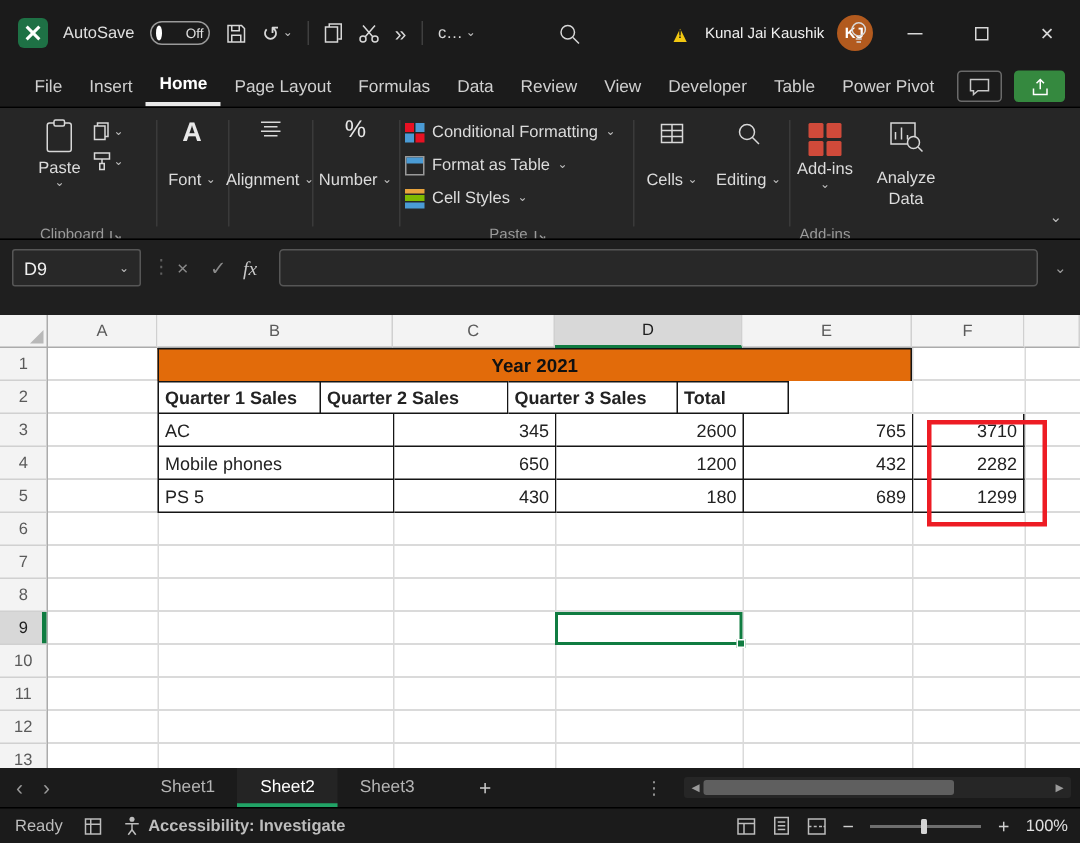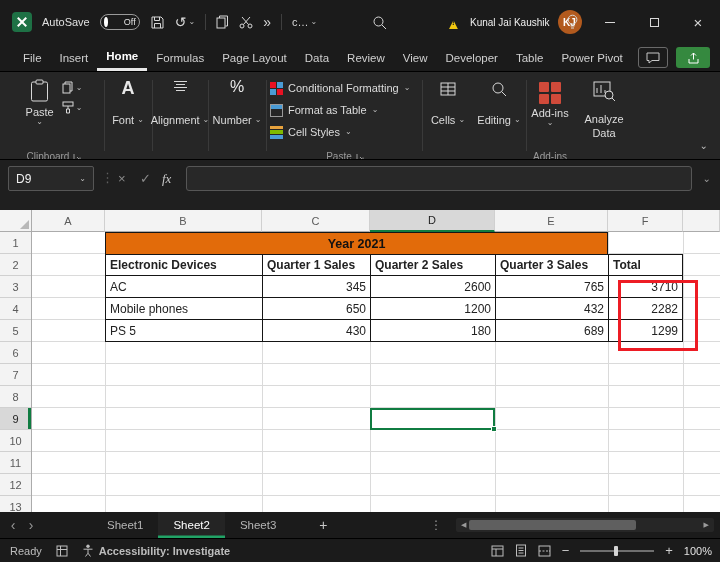--- a/index.html
+++ b/index.html
@@ -207,22 +207,22 @@
     <span class="wbtn">
         <span class="close-x">×</span>
       </span>
   </div>
 </div>
 
 <div class="menubar">
   <span class="mtab">File</span>
   <span class="mtab">Insert</span>
   <span class="mtab active">Home</span>
+  <span class="mtab">Page Layout</span>
   <span class="mtab">Formulas</span>
-  <span class="mtab">Page Layout</span>
   <span class="mtab">Data</span>
   <span class="mtab">Review</span>
   <span class="mtab">View</span>
   <span class="mtab">Developer</span>
   <span class="mtab">Table</span>
   <span class="mtab">Power Pivot</span>
   <div class="mb-right">
     <span class="comment-btn">
       <svg width="14" height="12">
           <path d="M1 1h12v7.5H6L3 11V8.5H1z" stroke="#c8c8c8" fill="none"></path>
@@ -462,21 +462,20 @@
     <div class="vline" style="left:230px"></div>
     <div class="vline" style="left:338px"></div>
     <div class="vline" style="left:463px"></div>
     <div class="vline" style="left:576px"></div>
     <div class="vline" style="left:651px"></div>
 
     <div class="tbl">
       <div class="banner">Year 2021</div>
       <div class="tbody">
         <div class="trow hdr">
-          <div class="tc tc-b">Electronic Devices</div>
           <div class="tc tc-c">Quarter 1 Sales</div>
           <div class="tc tc-d">Quarter 2 Sales</div>
           <div class="tc tc-e">Quarter 3 Sales</div>
           <div class="tc tc-f">Total</div>
         </div>
         <div class="trow">
           <div class="tc tc-b">AC</div>
           <div class="tc tc-c num">345</div>
           <div class="tc tc-d num">2600</div>
           <div class="tc tc-e num">765</div>

